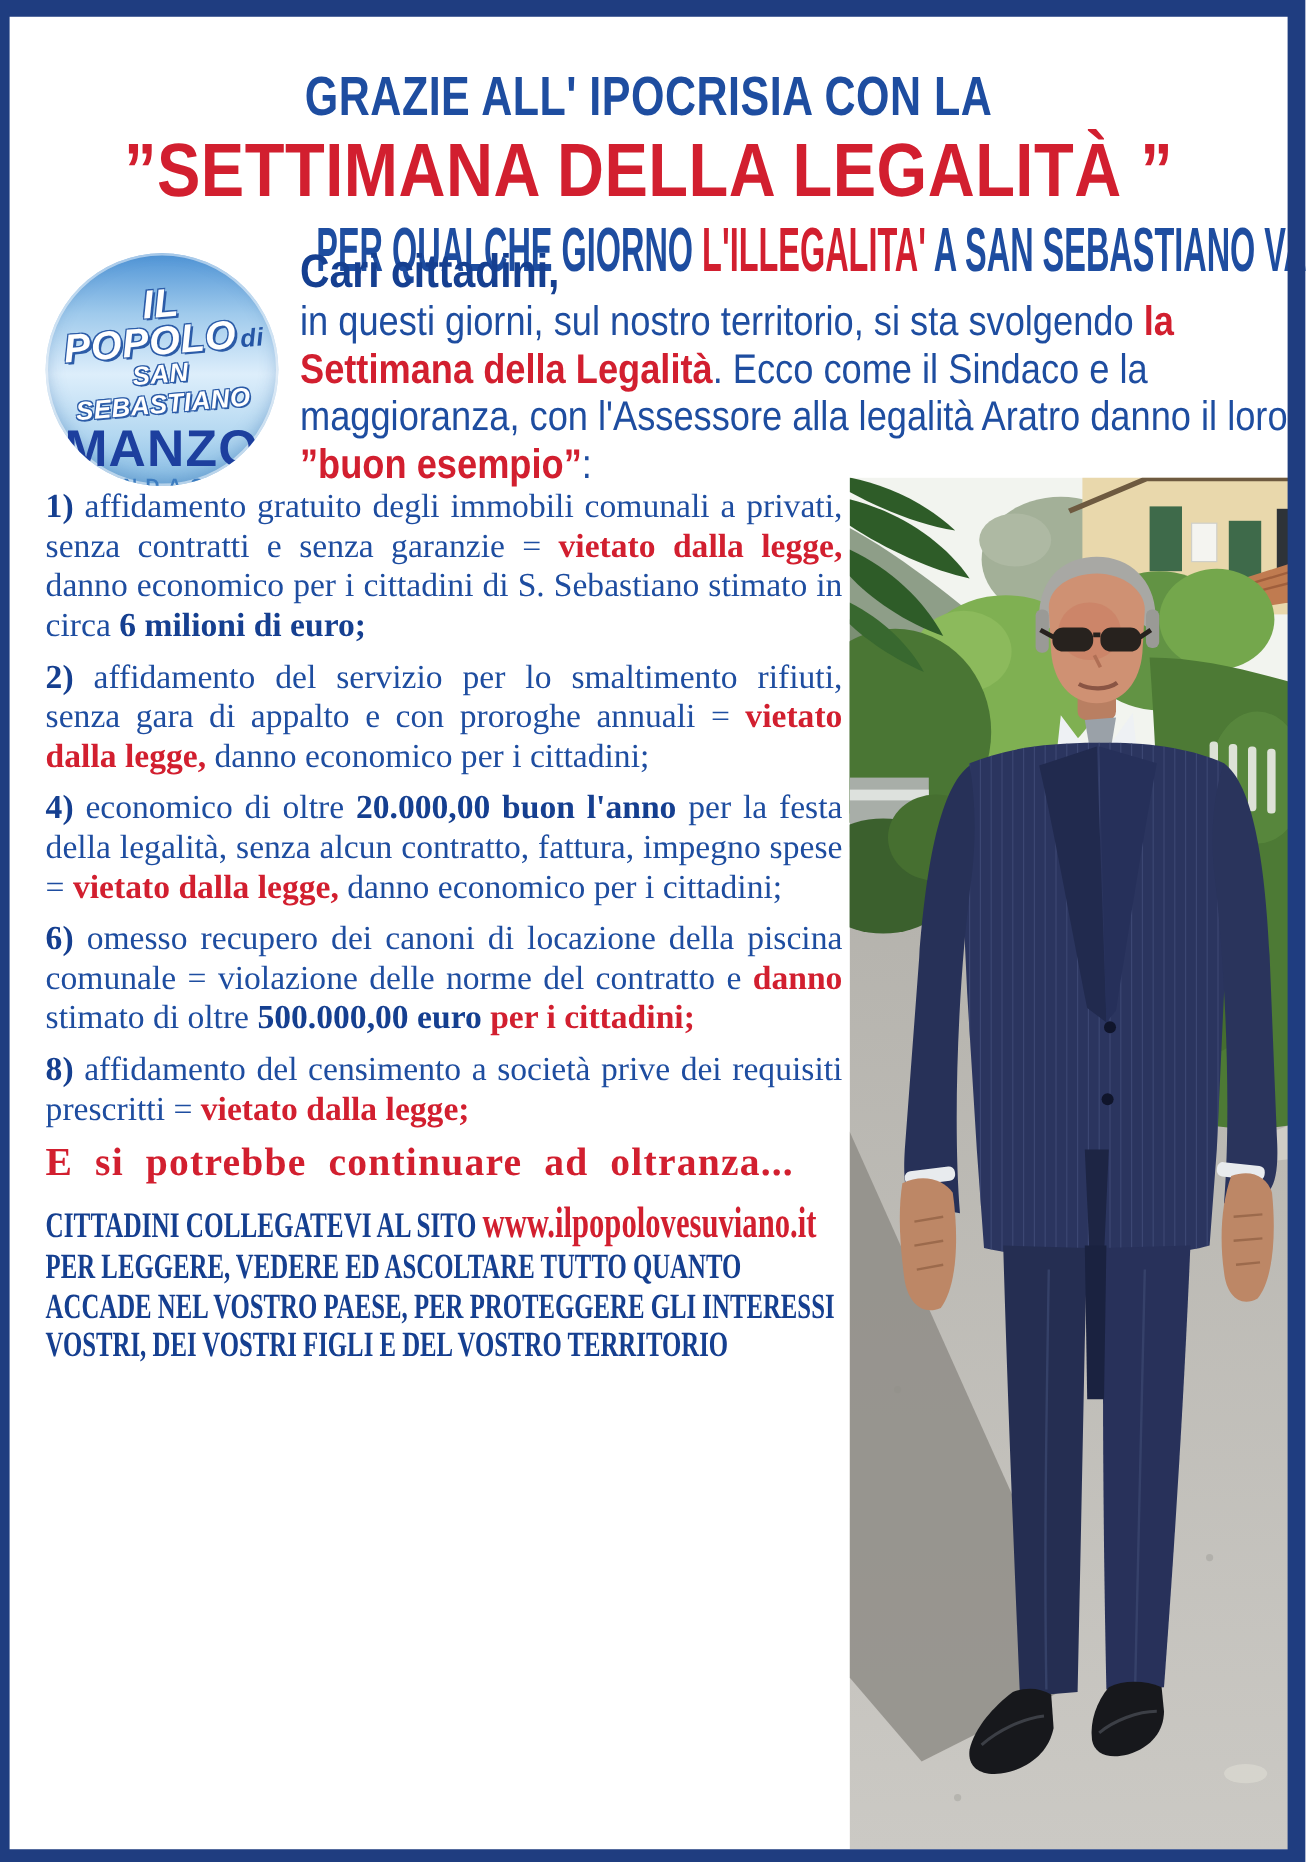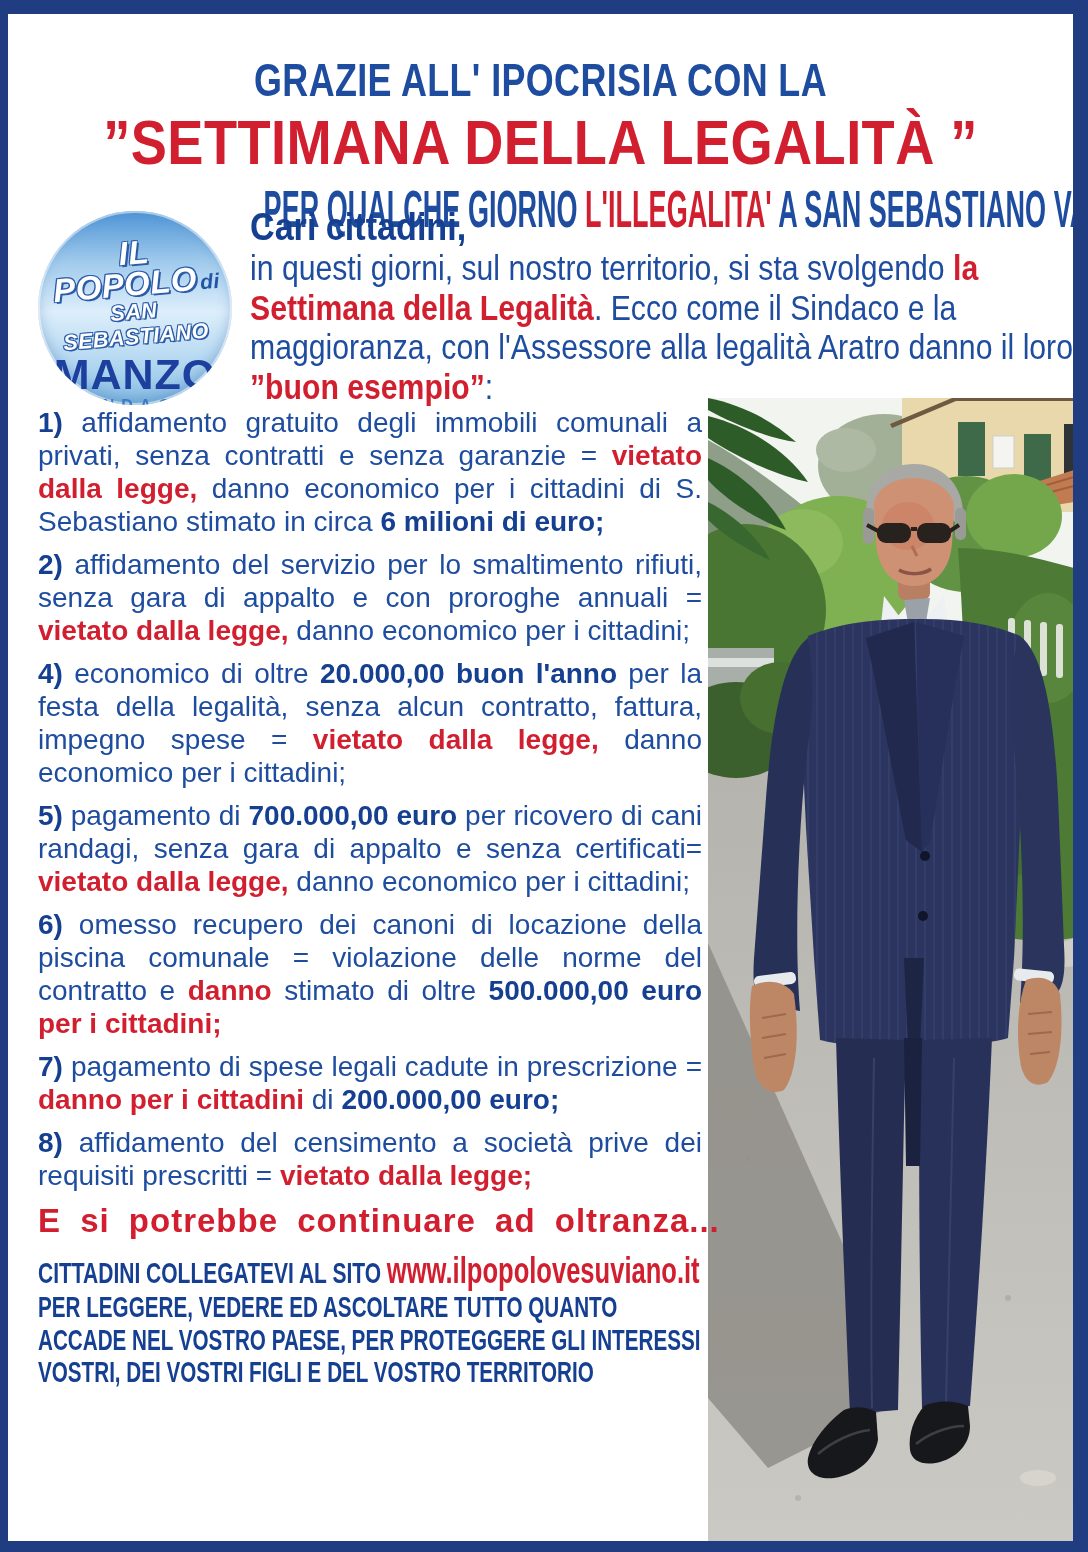--- a/index.html
+++ b/index.html
@@ -35,21 +35,21 @@
   .logo .ldi{ font-size:21px; font-weight:bold; color:#2455a5; text-shadow:none; margin-left:3px;}
   .logo .lrow2{ transform:rotate(-5deg); font-style:italic; font-weight:bold; font-size:21.5px; color:#fff;
          letter-spacing:.5px; text-shadow:1.5px 1.5px 0 #2c5ca8,-1px -1px 0 #2c5ca8,1px -1px 0 #2c5ca8,-1px 1px 0 #2c5ca8;}
   .logo .lname{ margin-top:3px; font-size:43px; font-weight:bold; color:#1d3f9e; letter-spacing:1px; line-height:1;text-align:center;}
   .logo .lrole{ font-size:16px; font-weight:bold; color:#3c7cc0; letter-spacing:7px; margin-top:1px;}
   .introtext{ position:absolute; left:242px; top:0; width:944px; transform:scaleX(.875); transform-origin:0 0;}
   .salutation{ font-size:39px; font-weight:bold; color:var(--bluedark); line-height:44px;}
   .introp{ font-size:34.5px; color:var(--blue); line-height:39.5px; text-align:left;}
 
   
-  .leftcol{ position:absolute; left:38px; top:406px; width:664px; z-index:5;}
+  .leftcol{ position:absolute; left:38px; top:406px; width:664px; z-index:5;font-family:Liberation Serif, serif;}
   .item{ font-size:28px; line-height:33px; text-align:justify; color:var(--blue); margin-bottom:10px;}
   .seg-blue{ color:var(--blue); }
   .seg-bluebold{ color:var(--bluedark); font-weight:bold; }
   .seg-redbold{ color:var(--red); font-weight:bold; }
   .seg-red{ color:var(--red); }
   .closing{ margin-top:2px; font-size:33px; font-weight:bold; color:var(--red);
             letter-spacing:1px; word-spacing:9px; white-space:nowrap;}
   .footer{ margin-top:12px; width:950px; transform:scaleX(.70); transform-origin:0 0;}
   .f1{ font-size:30px; font-weight:bold; color:var(--bluedark); line-height:37px; white-space:nowrap;}
   .f1 .site{ font-size:36.5px; color:var(--red); font-weight:bold;}
@@ -82,23 +82,21 @@
     <div class="salutation">Cari cittadini,</div>
     <div class="introp"><span class="seg-blue">in questi giorni, sul nostro territorio, si sta svolgendo </span><span class="seg-redbold">la Settimana della Legalità</span><span class="seg-blue">. Ecco come il Sindaco e la maggioranza, con l'Assessore alla legalità Aratro danno il loro </span><span class="seg-redbold">”buon esempio”</span><span class="seg-blue">:</span></div>
   </div>
 </div>
 
 <div class="leftcol">
   <div>
       <p class="item"><span class="seg-bluebold">1)</span><span class="seg-blue"> affidamento gratuito degli immobili comunali a privati, senza contratti e senza garanzie = </span><span class="seg-redbold">vietato dalla legge,</span><span class="seg-blue"> danno economico per i cittadini di S. Sebastiano stimato in circa </span><span class="seg-bluebold">6 milioni di euro;</span></p>
       <p class="item"><span class="seg-bluebold">2)</span><span class="seg-blue"> affidamento del servizio per lo smaltimento rifiuti, senza gara di appalto e con proroghe annuali = </span><span class="seg-redbold">vietato dalla legge,</span><span class="seg-blue"> danno economico per i cittadini;</span></p>
       <p class="item"><span class="seg-bluebold">4)</span><span class="seg-blue"> economico di oltre </span><span class="seg-bluebold">20.000,00 buon l'anno</span><span class="seg-blue"> per la festa della legalità, senza alcun contratto, fattura, impegno spese = </span><span class="seg-redbold">vietato dalla legge,</span><span class="seg-blue"> danno economico per i cittadini;</span></p>
-      <p class="item"><span class="seg-bluebold">5)</span><span class="seg-blue"> pagamento di </span><span class="seg-bluebold">700.000,00 euro</span><span class="seg-blue"> per ricovero di cani randagi, senza gara di appalto e senza certificati= </span><span class="seg-redbold">vietato dalla legge,</span><span class="seg-blue"> danno economico per i cittadini;</span></p>
       <p class="item"><span class="seg-bluebold">6)</span><span class="seg-blue"> omesso recupero dei canoni di locazione della piscina comunale = violazione delle norme del contratto e </span><span class="seg-redbold">danno</span><span class="seg-blue"> stimato di oltre </span><span class="seg-bluebold">500.000,00 euro</span><span class="seg-blue"> </span><span class="seg-redbold">per i cittadini;</span></p>
-      <p class="item"><span class="seg-bluebold">7)</span><span class="seg-blue"> pagamento di spese legali cadute in prescrizione = </span><span class="seg-redbold">danno per i cittadini</span><span class="seg-blue"> di </span><span class="seg-bluebold">200.000,00 euro;</span></p>
       <p class="item"><span class="seg-bluebold">8)</span><span class="seg-blue"> affidamento del censimento a società prive dei requisiti prescritti = </span><span class="seg-redbold">vietato dalla legge;</span></p>
     </div>
   <div class="closing">E si potrebbe continuare ad oltranza...</div>
   <div class="footer">
     <div class="f1"><span class="seg-bluebold">CITTADINI COLLEGATEVI AL SITO </span><span class="seg-red site">www.ilpopolovesuviano.it</span></div>
     <div class="fbody">PER LEGGERE, VEDERE ED ASCOLTARE TUTTO QUANTO ACCADE NEL VOSTRO PAESE, PER PROTEGGERE GLI INTERESSI VOSTRI, DEI VOSTRI FIGLI E DEL VOSTRO TERRITORIO</div>
   </div>
 </div>
 
 <div class="photo">

